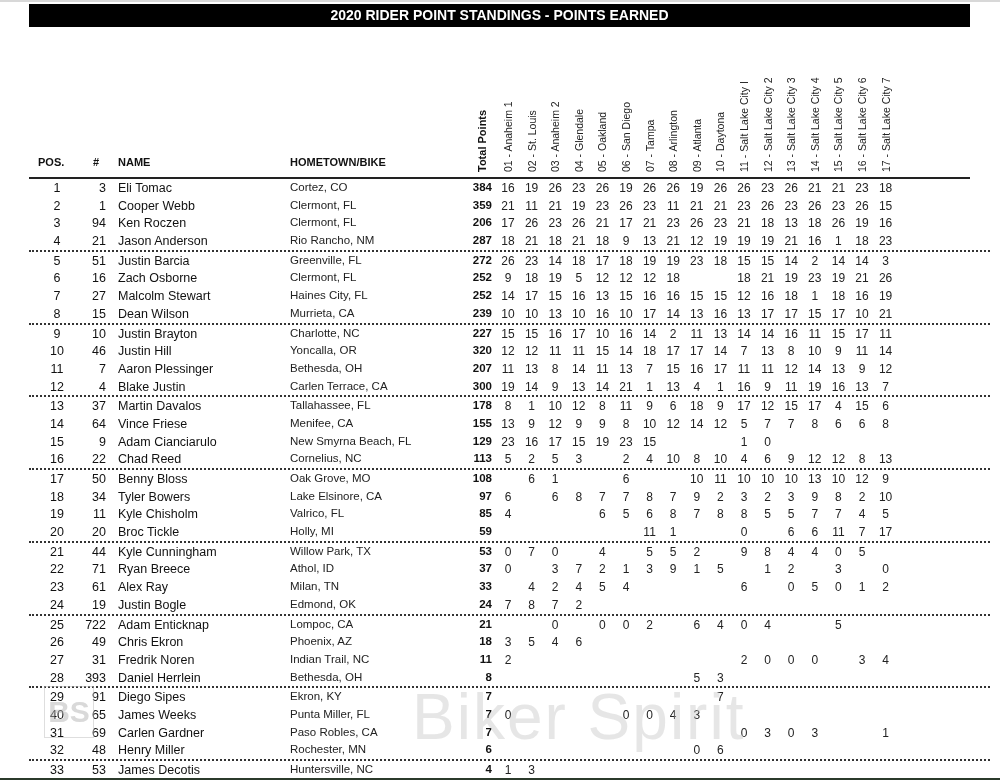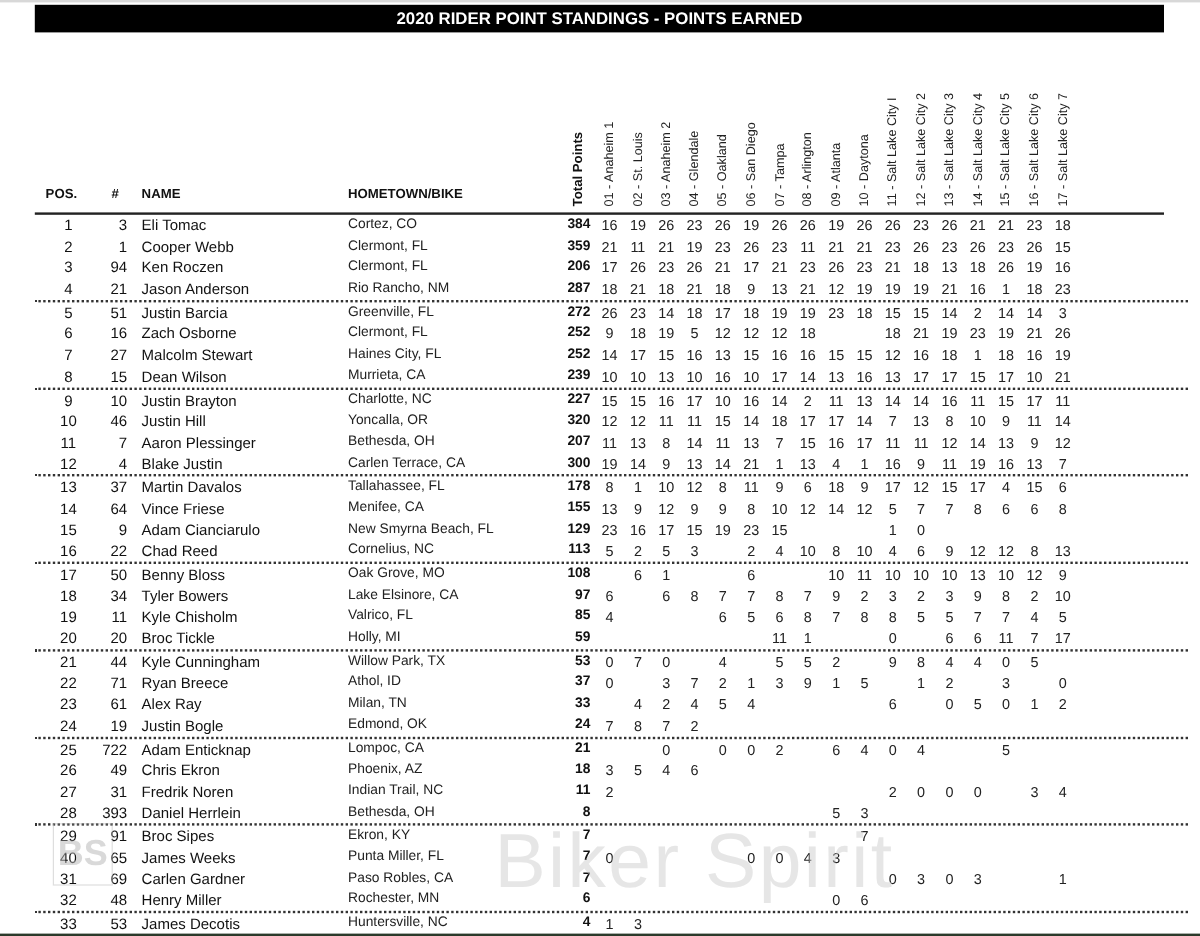--- a/index.html
+++ b/index.html
@@ -777,21 +777,21 @@
       <div class="cell race" style="left: 780.2px;"></div>
       <div class="cell race" style="left: 803.8px;"></div>
       <div class="cell race" style="left: 827.4px;"></div>
       <div class="cell race" style="left: 851px;"></div>
       <div class="cell race" style="left: 874.6px;"></div>
     </div>
     <div class="dash" style="position: relative; left: 29px; top: -1px; height: 0px; margin-bottom: 0px;"></div>
     <div class="row">
       <div class="cell pos">29</div>
       <div class="cell num">91</div>
-      <div class="cell name">Broc Sipes</div>
+      <div class="cell name">Diego Sipes</div>
       <div class="cell town">Ekron, KY</div>
       <div class="cell total">7</div>
       <div class="cell race" style="left: 497px;"></div>
       <div class="cell race" style="left: 520.6px;"></div>
       <div class="cell race" style="left: 544.2px;"></div>
       <div class="cell race" style="left: 567.8px;"></div>
       <div class="cell race" style="left: 591.4px;"></div>
       <div class="cell race" style="left: 615px;"></div>
       <div class="cell race" style="left: 638.6px;"></div>
       <div class="cell race" style="left: 662.2px;"></div>

